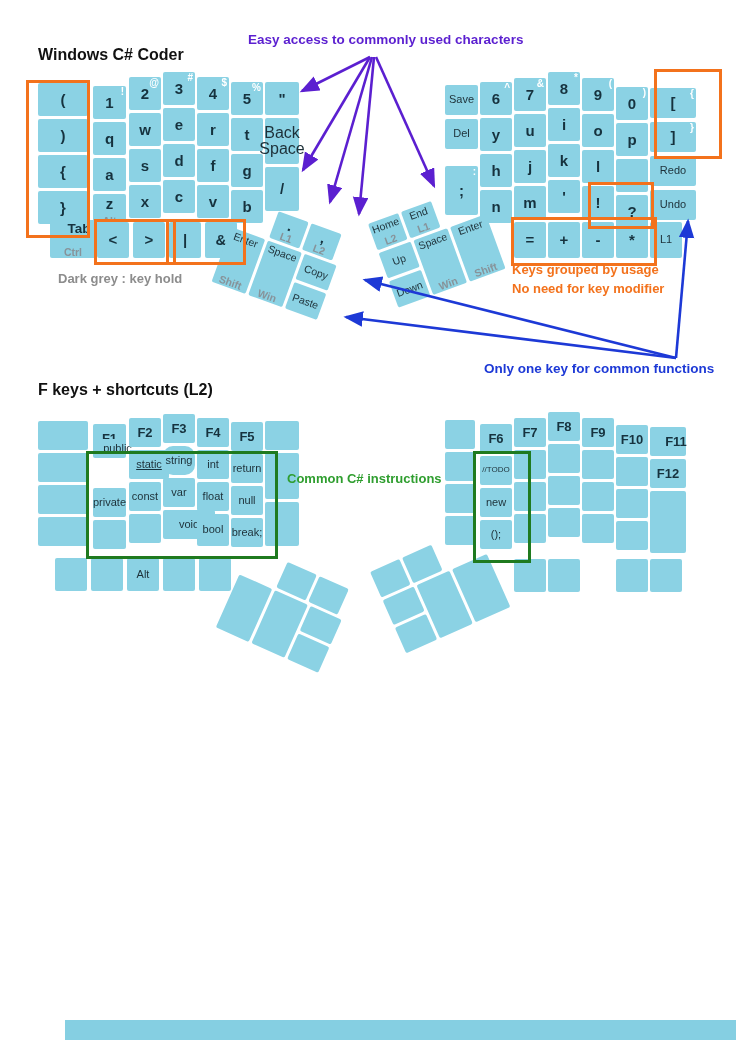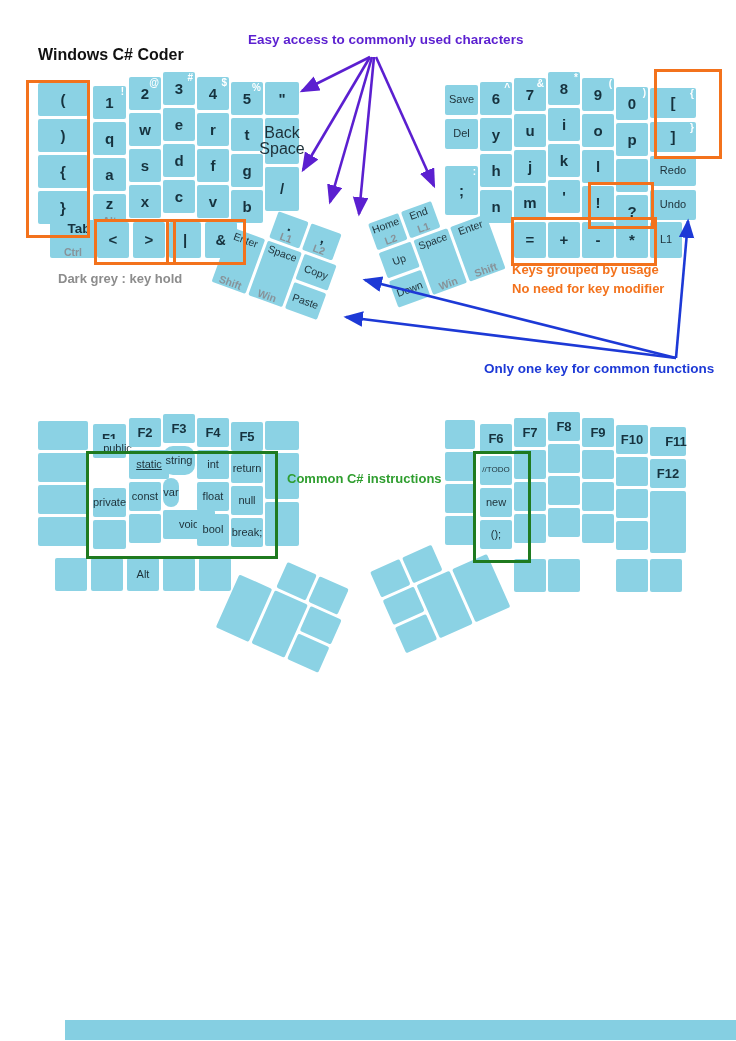--- a/index.html
+++ b/index.html
@@ -34,20 +34,21 @@
 <body>
 
 <div id="canvas">
 
   <div class="txt t-title" style="left:38px;top:46px">Windows C# Coder</div>
   <div class="txt t-purple" style="left:248px;top:32px">Easy access to commonly used characters</div>
   <div class="txt t-grey" style="left:38px;top:271px">Dark grey : key hold</div>
   <div class="txt t-orange" style="left:512px;top:262px">Keys grouped by usage</div>
   <div class="txt t-orange" style="left:512px;top:281px">No need for key modifier</div>
   <div class="txt t-blue" style="left:484px;top:361px">Only one key for common functions</div>
+  <div class="txt t-title" style="left:38px;top:381px">F keys + shortcuts (L2)</div>
   <div class="txt t-green" style="left:287px;top:471px">Common C# instructions</div>
 
   <div id="kb-main">
       <div class="key" style="left: 38px; top: 83px; width: 50px; height: 33px;">
         <span class="klabel ch">(</span>
       </div>
       <div class="key" style="left: 38px; top: 119px; width: 50px; height: 33px;">
         <span class="klabel ch">)</span>
       </div>
       <div class="key" style="left: 38px; top: 155px; width: 50px; height: 33px;">
@@ -324,21 +325,21 @@
       <div class="key" style="left: 129px; top: 482px; width: 32px; height: 29px;">
         <span class="klabel w">const</span>
       </div>
       <div class="key" style="left: 129px; top: 514px; width: 32px; height: 29px;"></div>
       <div class="key" style="left: 163px; top: 414px; width: 32px; height: 29px;">
         <span class="klabel fn">F3</span>
       </div>
       <div class="key" style="left: 163px; top: 446px; width: 32px; height: 29px; border-radius: 10px;">
         <span class="klabel w">string</span>
       </div>
-      <div class="key" style="left: 163px; top: 478px; width: 16px; height: 29px; border-radius: 9px;">
+      <div class="key" style="left: 163px; top: 478px; width: 32px; height: 29px;">
         <span class="klabel w">var</span>
       </div>
       <div class="key" style="left: 163px; top: 510px; width: 52px; height: 29px;">
         <span class="klabel w">void</span>
       </div>
       <div class="key" style="left: 197px; top: 418px; width: 32px; height: 29px;">
         <span class="klabel fn">F4</span>
       </div>
       <div class="key" style="left: 197px; top: 450px; width: 32px; height: 29px;">
         <span class="klabel w">int</span>

